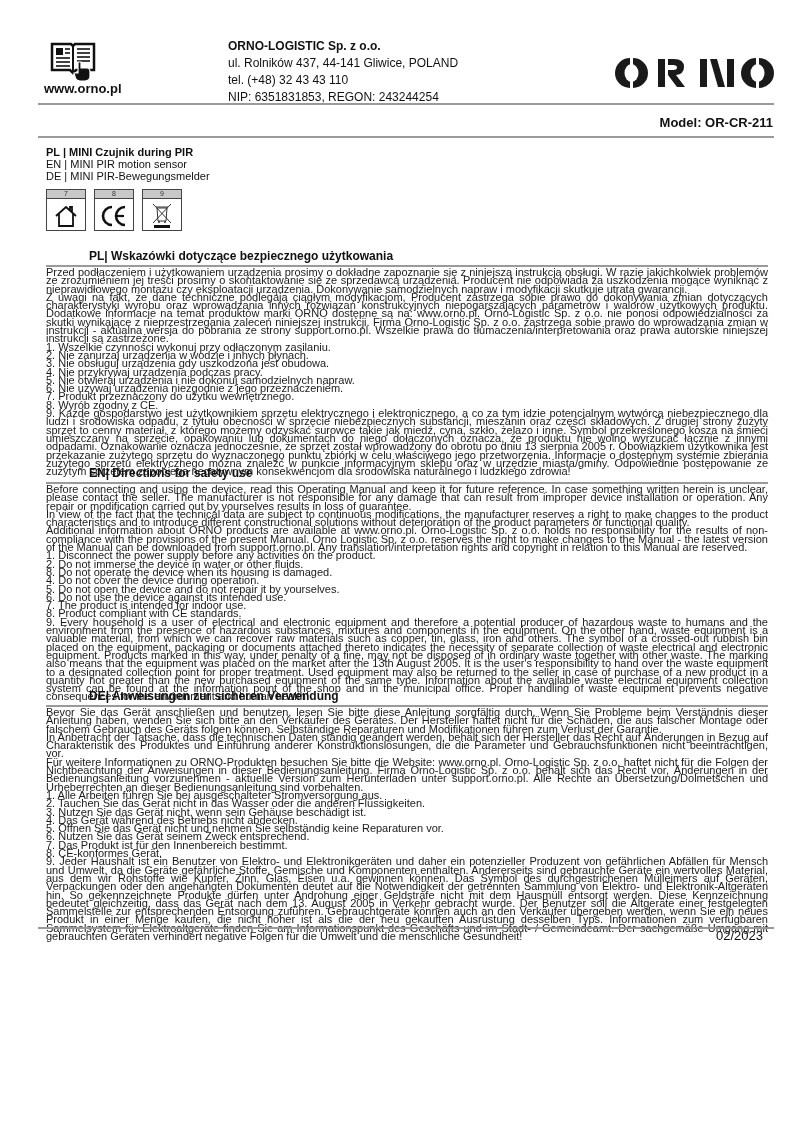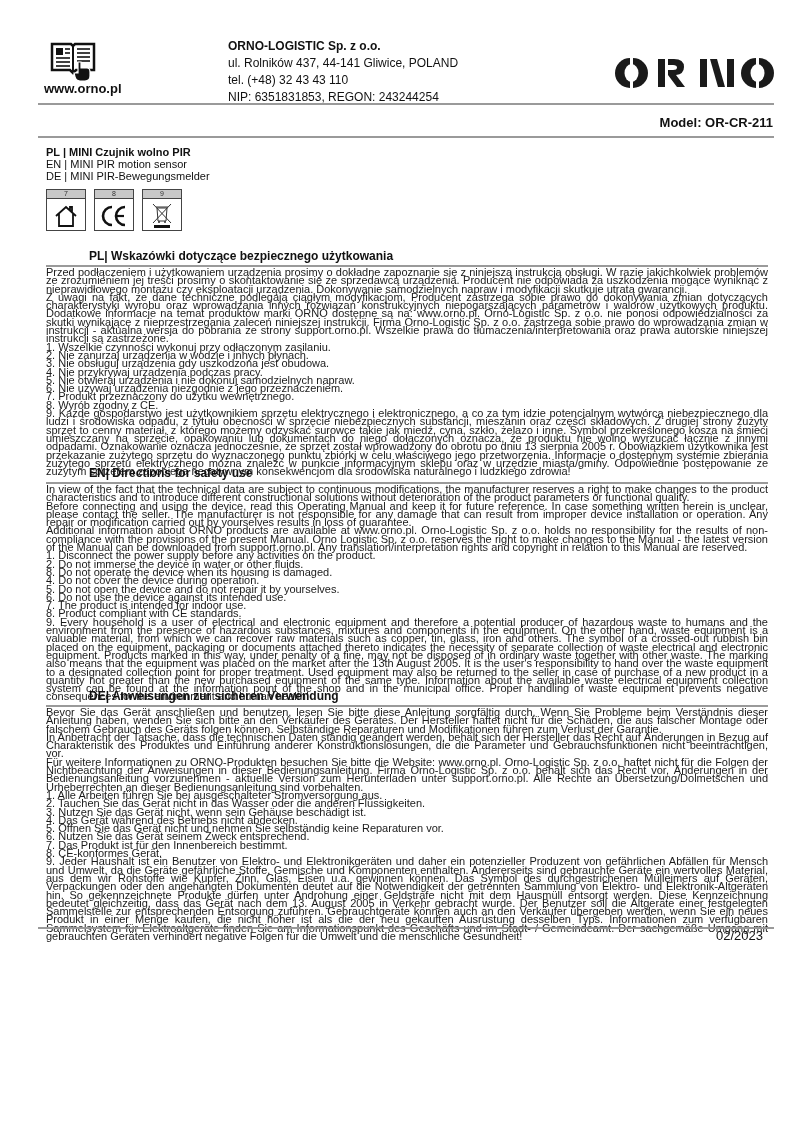--- a/index.html
+++ b/index.html
@@ -76,21 +76,21 @@
   <path d="M145 2 A15 15 0 0 1 145 32 Z" fill="#1a1a1a"></path>
   <ellipse cx="143.5" cy="17" rx="7" ry="9" fill="#fff"></ellipse>
   <rect x="142" y="0" width="3" height="34" fill="#fff"></rect>
 </svg>
 
 <div class="abs hr hr1"></div>
 <div class="abs model">Model: OR-CR-211</div>
 <div class="abs hr hr2"></div>
 
 <div class="abs titles">
-  <div class="pl">PL | MINI Czujnik wolno PIR</div>
+  <div class="pl">PL | MINI Czujnik during PIR</div>
   <div>EN | MINI PIR motion sensor</div>
   <div>DE | MINI PIR-Bewegungsmelder</div>
 </div>
 
 <div class="abs symbols">
   <div class="sym">
     <div class="num">7</div>
     <div class="glyph">
       <svg width="26" height="24" viewBox="0 0 26 24">
         <path d="M3 12 L13 3 L23 12 M6 10 L6 22 L20 22 L20 10 M17 6 L17 3 L19 3 L19 8" fill="none" stroke="#111" stroke-width="1.8"></path>
@@ -140,22 +140,22 @@
       <li>8. Wyrób zgodny z CE.</li>
       <li>9. Każde gospodarstwo jest użytkownikiem sprzętu elektrycznego i elektronicznego, a co za tym idzie potencjalnym wytwórcą niebezpiecznego dla ludzi i środowiska odpadu, z tytułu obecności w sprzęcie niebezpiecznych substancji, mieszanin oraz części składowych. Z drugiej strony zużyty sprzęt to cenny materiał, z którego możemy odzyskać surowce takie jak miedź, cyna, szkło, żelazo i inne. Symbol przekreślonego kosza na śmieci umieszczany na sprzęcie, opakowaniu lub dokumentach do niego dołączonych oznacza, że produktu nie wolno wyrzucać łącznie z innymi odpadami. Oznakowanie oznacza jednocześnie, że sprzęt został wprowadzony do obrotu po dniu 13 sierpnia 2005 r. Obowiązkiem użytkownika jest przekazanie zużytego sprzętu do wyznaczonego punktu zbiórki w celu właściwego jego przetworzenia. Informacje o dostępnym systemie zbierania zużytego sprzętu elektrycznego można znaleźć w punkcie informacyjnym sklepu oraz w urzędzie miasta/gminy. Odpowiednie postępowanie ze zużytym sprzętem zapobiega negatywnym konsekwencjom dla środowiska naturalnego i ludzkiego zdrowia!</li>
     </ol>
   </div>
 </div>
 
 <div class="section" style="top:466px;">
   <div class="sec-title">EN| Directions for safety use</div>
   <div class="sec-rule"></div>
   <div class="sec-body">
+    <p>Before connecting and using the device, read this Operating Manual and keep it for future reference. In case something written herein is unclear, please contact the seller. The manufacturer is not responsible for any damage that can result from improper device installation or operation. Any repair or modification carried out by yourselves results in loss of guarantee.</p>
     <p>In view of the fact that the technical data are subject to continuous modifications, the manufacturer reserves a right to make changes to the product characteristics and to introduce different constructional solutions without deterioration of the product parameters or functional quality.</p>
-    <p>Before connecting and using the device, read this Operating Manual and keep it for future reference. In case something written herein is unclear, please contact the seller. The manufacturer is not responsible for any damage that can result from improper device installation or operation. Any repair or modification carried out by yourselves results in loss of guarantee.</p>
     <p>Additional information about ORNO products are available at www.orno.pl. Orno-Logistic Sp. z o.o. holds no responsibility for the results of non-compliance with the provisions of the present Manual. Orno Logistic Sp. z o.o. reserves the right to make changes to the Manual - the latest version of the Manual can be downloaded from support.orno.pl.  Any translation/interpretation rights and copyright in relation to this Manual are reserved.</p>
     <ol>
       <li>1. Disconnect the power supply before any activities on the product.</li>
       <li>2. Do not immerse the device in water or other fluids.</li>
       <li>8. Do not operate the device when its housing is damaged.</li>
       <li>4. Do not cover the device during operation.</li>
       <li>5. Do not open the device and do not repair it by yourselves.</li>
       <li>6. Do not use the device against its intended use.</li>
       <li>7. The product is intended for indoor use.</li>
       <li>8. Product compliant with CE standards.</li>

